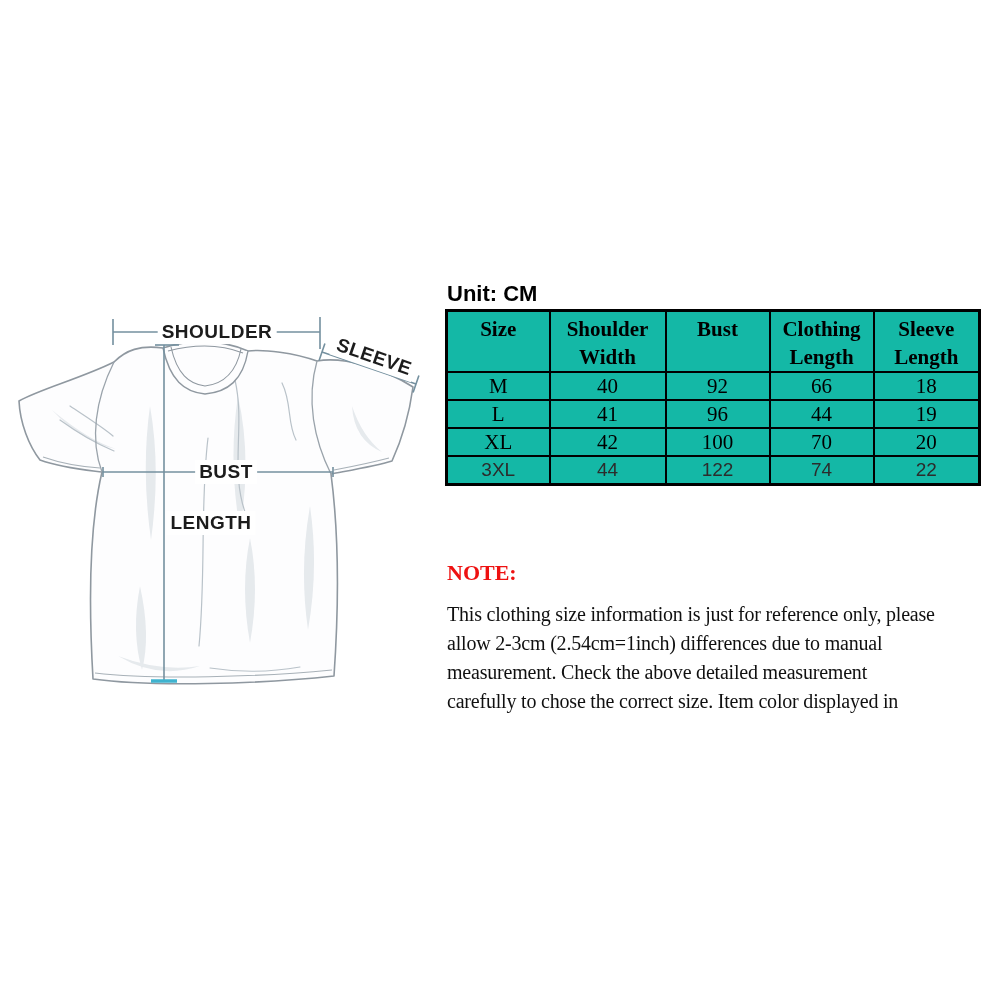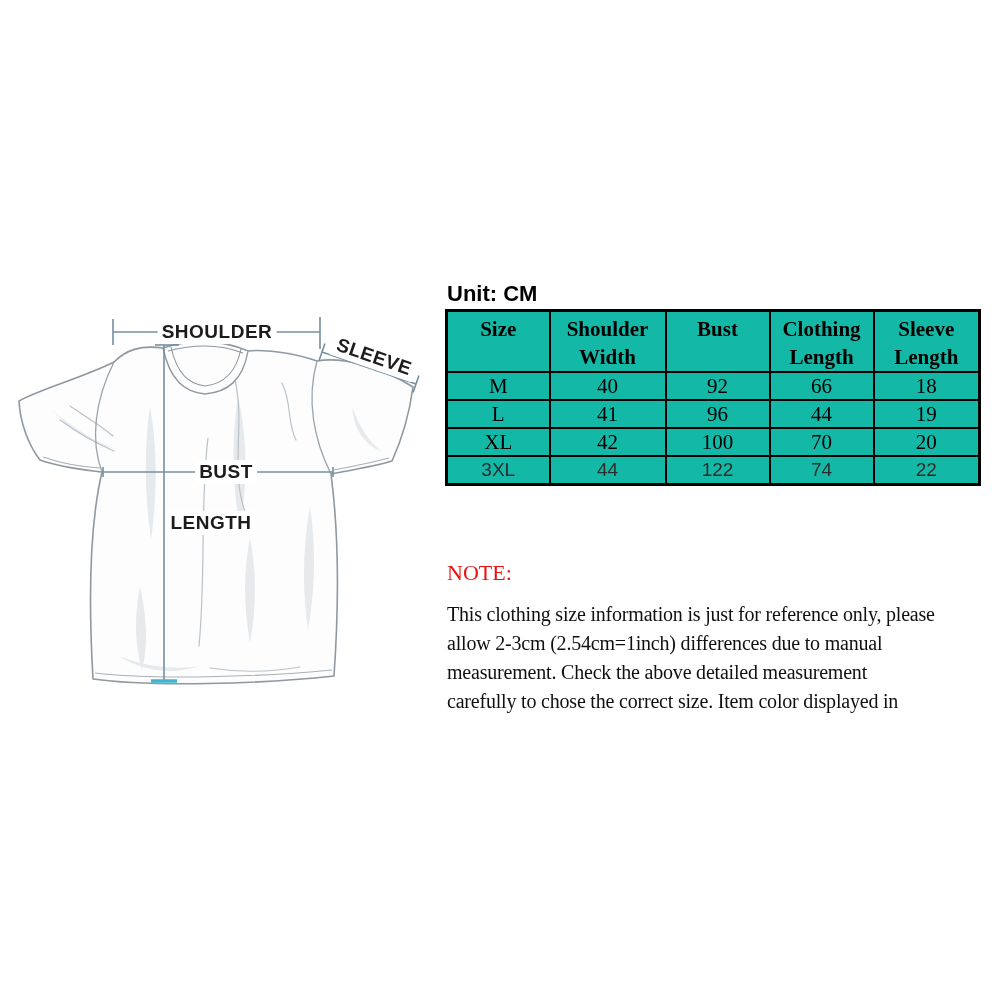--- a/index.html
+++ b/index.html
@@ -39,21 +39,21 @@
   .size-table td{
     font-family:"Liberation Serif",serif;font-size:21px;line-height:26px;height:26px;padding:0;
   }
   .size-table tr.sans-row td{
     font-family:"Liberation Sans",sans-serif;font-size:19px;color:#2c2c2c;
   }
 
   
   .note-heading{
     left:447px;top:560px;
-    font-family:"Liberation Serif",serif;font-weight:normal;font-size:22px;color:#ee1111;
+    font-family:"Liberation Serif",serif;font-weight:bold;font-size:22px;color:#ee1111;
   }
   .note-body{left:447px;top:600px;}
   .note-line{
     font-family:"Liberation Serif",serif;font-size:20px;line-height:29px;
     color:#101010;white-space:nowrap;letter-spacing:-0.2px;
   }
 </style>
 </head>
 <body>
 

